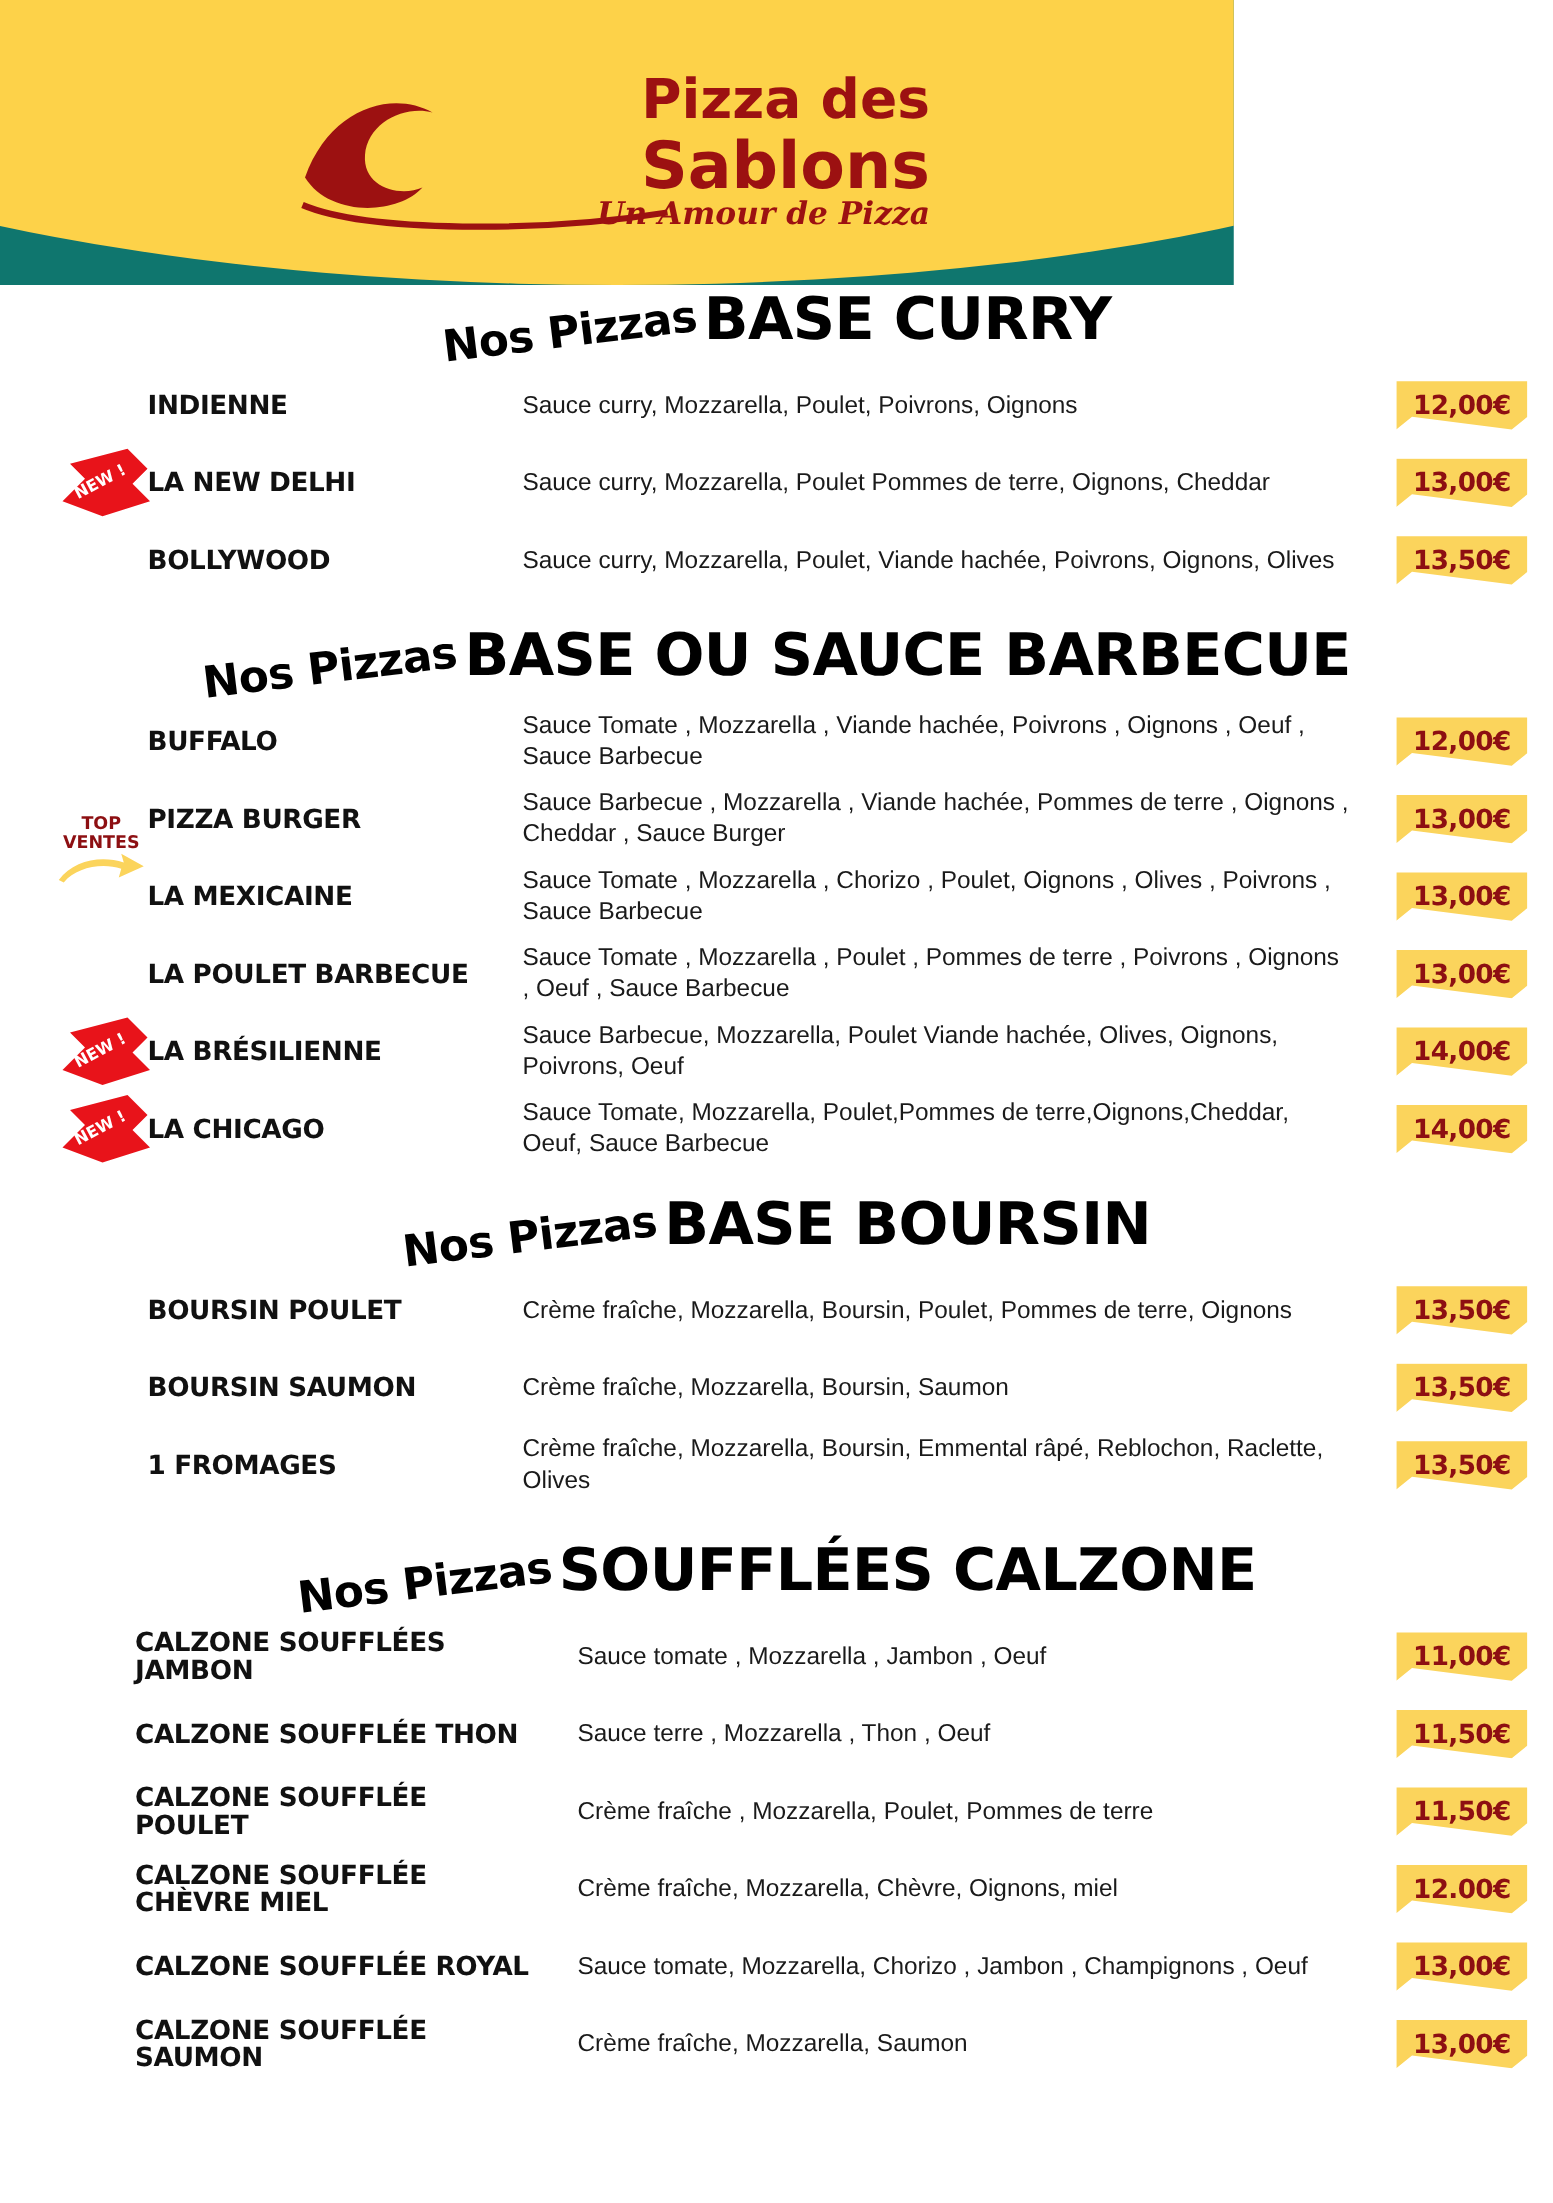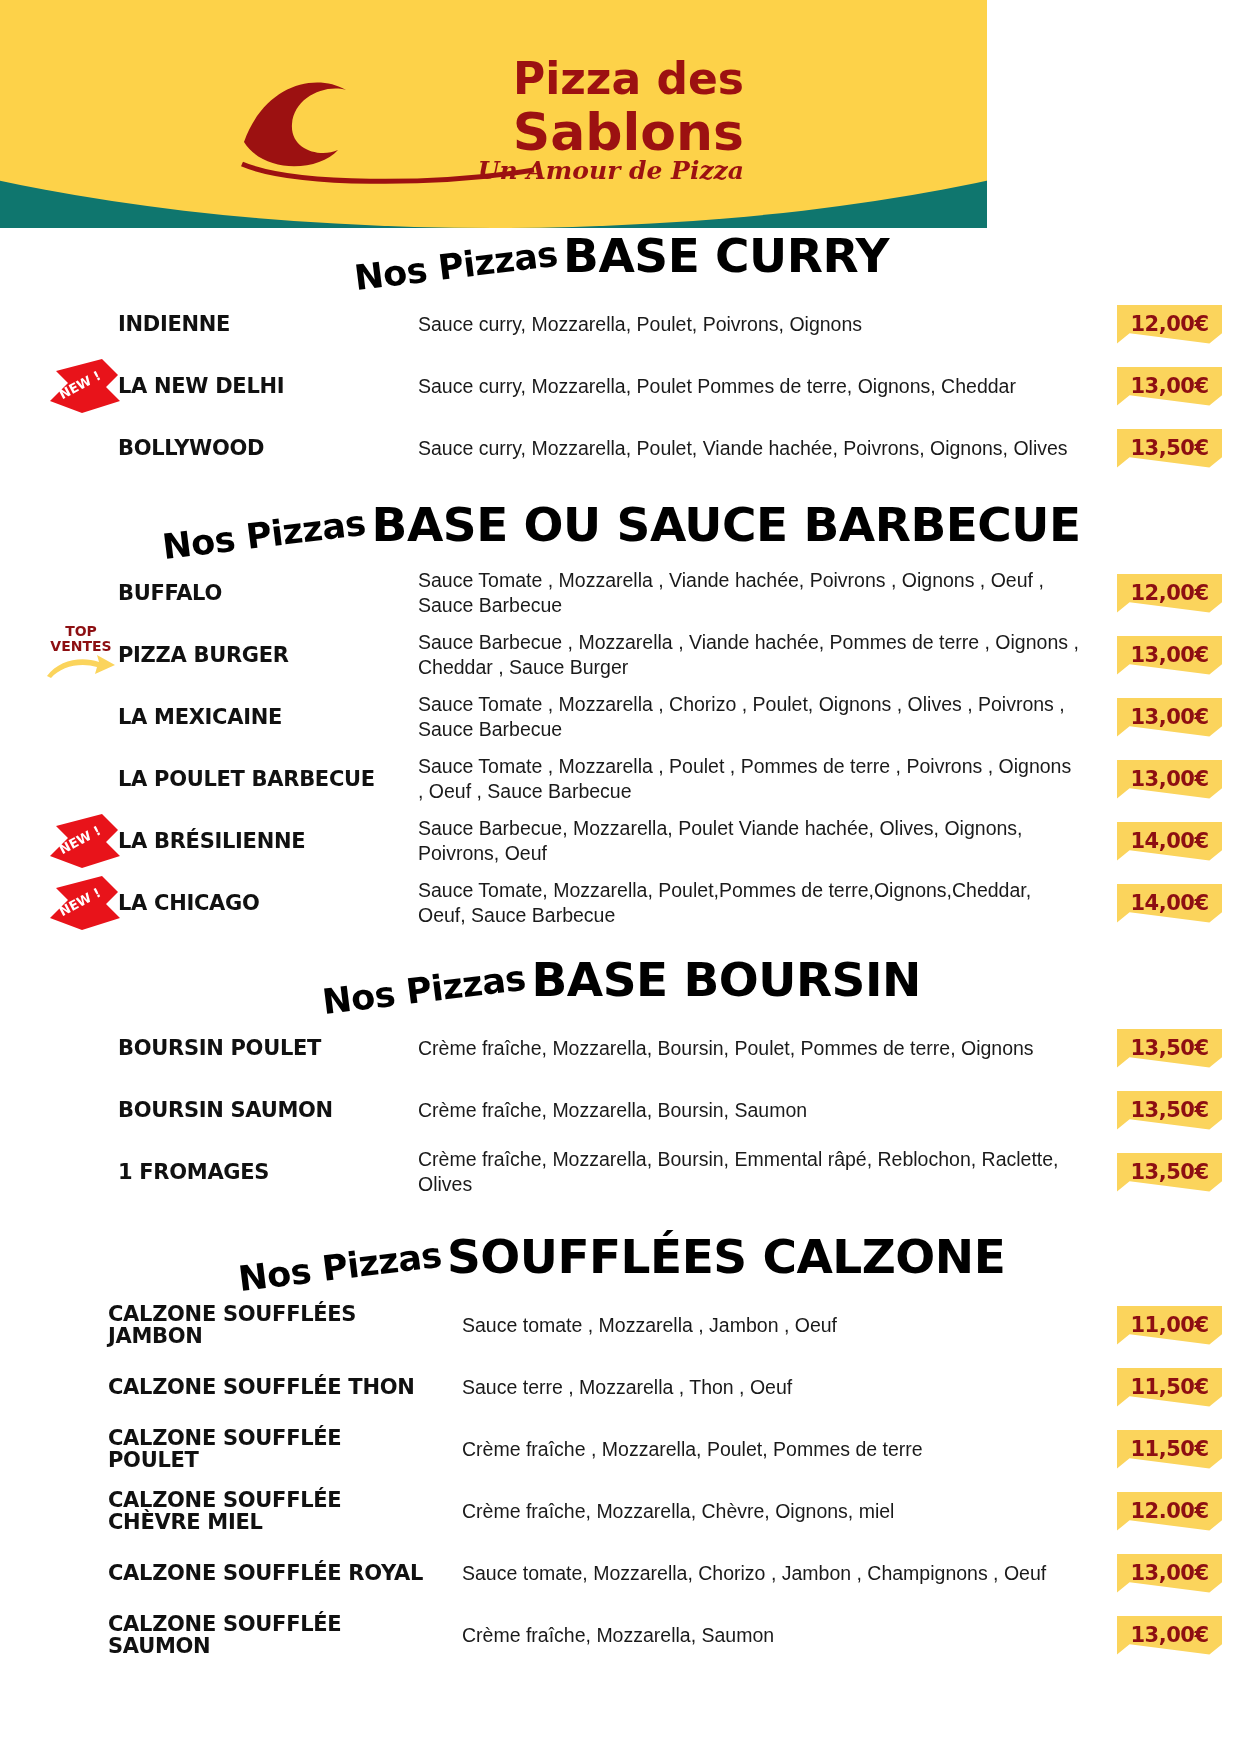--- a/index.html
+++ b/index.html
@@ -126,20 +126,21 @@
     height: 62px;
     text-align: center;
   }
   .badge-top .t1 {
     font-family: "DejaVu Sans", sans-serif;
     font-weight: bold;
     font-size: 14px;
     color: #8d0f12;
     display: block;
     line-height: 1.05;
+    margin-top: 28px;
   }
   .badge-top .t2 {
     font-family: "DejaVu Sans", sans-serif;
     font-weight: bold;
     font-size: 14px;
     color: #8d0f12;
     display: block;
     line-height: 1.05;
   }
   .badge-top .arrow { display: block; margin-top: 1px; }

